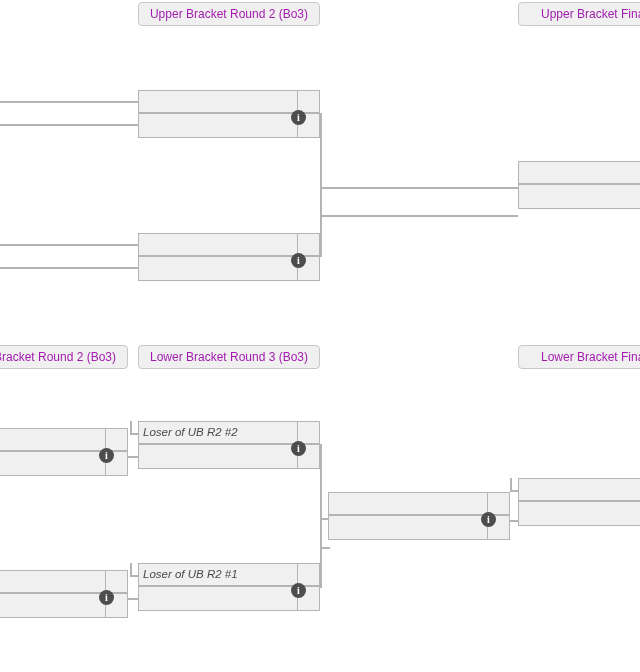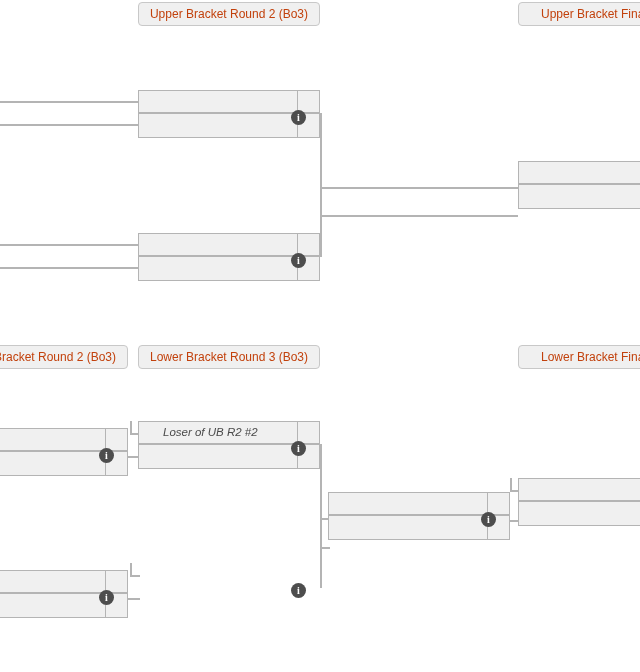--- a/index.html
+++ b/index.html
@@ -26,21 +26,21 @@
 
   
   .round-header {
     position: absolute;
     height: 24px;
     line-height: 23px;
     box-sizing: border-box;
     background: #f0f0f0;
     border: 1px solid #c8c8c8;
     border-radius: 4px;
-    color: #c2410c;
+    color: #a21caf;
     font-size: 12px;
     text-align: center;
     white-space: nowrap;
     overflow: hidden;
   }
 
   
   .match {
     position: absolute;
     box-sizing: border-box;
@@ -53,21 +53,21 @@
     height: 23px;
     display: flex;
     align-items: center;
   }
   .match-row.top {
     border-bottom: 2px solid #b4b4b4;
   }
   .opponent {
     flex: 1 1 auto;
     box-sizing: border-box;
-    padding: 0 24px;
+    padding: 0 4px;
     font-size: 11.5px;
     font-style: italic;
     color: #4a4a4a;
     white-space: nowrap;
     overflow: hidden;
     line-height: 21px;
   }
   .score {
     flex: 0 0 auto;
     width: 22px;
@@ -210,20 +210,30 @@
       <span class="opponent">Loser of UB R2 #2</span>
       <span class="score"></span>
     </div>
     <div class="match-row bottom">
       <span class="opponent"></span>
       <span class="score"></span>
     </div>
   </div>
   <div class="info-icon" style="left:291px; top:441px;">i</div>
 
+  <div class="match" style="left:138px; top:563px; width:182px;">
+    <div class="match-row top">
+      <span class="opponent">Loser of UB R2 #1</span>
+      <span class="score"></span>
+    </div>
+    <div class="match-row bottom">
+      <span class="opponent"></span>
+      <span class="score"></span>
+    </div>
+  </div>
   <div class="info-icon" style="left:291px; top:583px;">i</div>
 
   <div class="line-v" style="left:320px; top:444px; height:105px;"></div>
   <div class="line-h" style="left:320px; top:547px; width:10px;"></div>
 
   <div class="line-v" style="left:320px; top:518px; height:70px;"></div>
   <div class="line-h" style="left:320px; top:518px; width:10px;"></div>
 
   <div class="match" style="left:328px; top:492px; width:182px;">
     <div class="match-row top">

